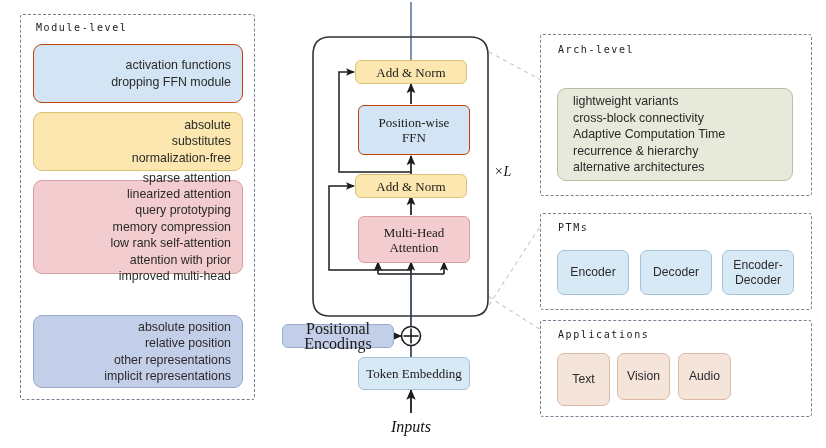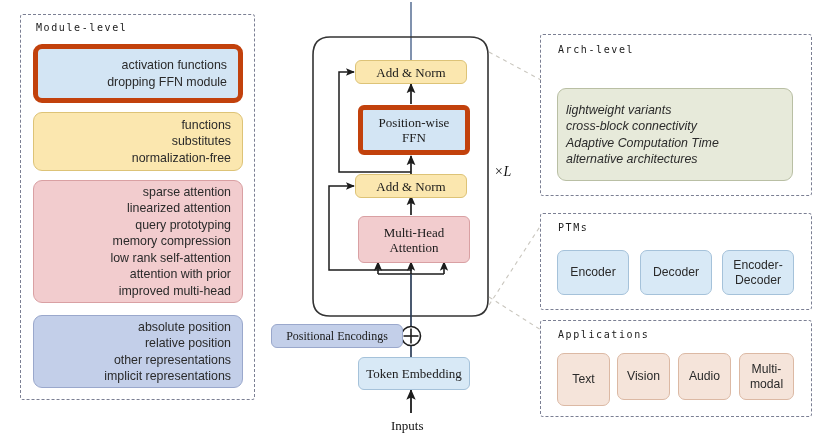--- a/index.html
+++ b/index.html
@@ -29,23 +29,23 @@
     display:flex;
     flex-direction:column;
     justify-content:center;
     font-family:"Liberation Sans", sans-serif;
     font-size:12.4px;
     color:#2a2a2a;
     line-height:16.4px;
   }
   .cardbox .ln{display:block;white-space:nowrap;}
   .right-text{text-align:right;padding-right:11px;}
-  .left-text{text-align:left;padding-left:8px;font-style:italic;}
-
-  .c-blue{background:#d3e5f4;border:5px solid #c2410c;}
+  .left-text{text-align:left;padding-left:15px;}
+
+  .c-blue{background:#d3e5f4;border:1px solid #c2410c;}
   .c-yellow{background:#fbe7af;border:1px solid #ddc377;}
   .c-pink{background:#f2ccce;border:1px solid #d9a0a3;}
   .c-periwinkle{background:#c3cfe9;border:1px solid #9aa8cc;}
   .c-green{background:#e7eada;border:1px solid #b9bfa4;}
   .c-lightblue{background:#d8e9f6;border:1px solid #a5c2da;}
   .c-peach{background:#f5e4da;border:1px solid #dcb9a4;}
 
   .nodebox{
     position:absolute;
     border-radius:6px;
@@ -71,45 +71,46 @@
   .blocklabel{
     position:absolute;
     font-family:"Liberation Serif", serif;
     font-style:italic;
     font-size:14px;
     color:#111;
   }
   .plainlabel{
     position:absolute;
     font-family:"Liberation Serif", serif;
-    font-size:13px;
+    font-size:16px;
     color:#111;
+    font-style:italic;
   }
   svg.overlay{position:absolute;left:0;top:0;width:826px;height:448px;pointer-events:none;}
 </style>
 </head>
 <body>
 
 <div id="root">
 
   <div class="panel" style="left:20px;top:14px;width:233px;height:384px;"></div>
   <div class="panel-title" style="left:36px;top:22px;">Module-level</div>
 
   <div class="cardbox c-blue right-text" style="left:33px;top:44px;width:210px;height:59px;">
     <span class="ln">activation functions</span>
     <span class="ln">dropping FFN module</span>
   </div>
 
   <div class="cardbox c-yellow right-text" style="left:33px;top:112px;width:210px;height:59px;">
-    <span class="ln">functions</span>
+    <span class="ln">absolute</span>
     <span class="ln">substitutes</span>
     <span class="ln">normalization-free</span>
   </div>
 
-  <div class="cardbox c-pink right-text" style="left:33px;top:180px;width:210px;height:123px;">
+  <div class="cardbox c-pink right-text" style="left:33px;top:180px;width:210px;height:94px;">
     <span class="ln">sparse attention</span>
     <span class="ln">linearized attention</span>
     <span class="ln">query prototyping</span>
     <span class="ln">memory compression</span>
     <span class="ln">low rank self-attention</span>
     <span class="ln">attention with prior</span>
     <span class="ln">improved multi-head</span>
   </div>
 
   <div class="cardbox c-periwinkle right-text" style="left:33px;top:315px;width:210px;height:73px;">
@@ -173,39 +174,40 @@
 
   <div class="nodebox c-yellow" style="left:355px;top:174px;width:112px;height:24px;">
     <span>Add &amp; Norm</span>
   </div>
 
   <div class="nodebox c-pink" style="left:358px;top:216px;width:112px;height:47px;">
     <span style="white-space:pre-line;">Multi-Head
 Attention</span>
   </div>
 
-  <div class="nodebox c-periwinkle" style="left:271px;top:324px;width:132px;height:24px;font-size:12px;">
+  <div class="nodebox c-periwinkle" style="left:282px;top:324px;width:112px;height:24px;font-size:16px;">
     <span>Positional Encodings</span>
   </div>
 
   <div class="nodebox c-lightblue" style="left:358px;top:357px;width:112px;height:33px;">
     <span>Token Embedding</span>
   </div>
 
   <div class="blocklabel" style="left:494px;top:164px;">×L</div>
 
   <div class="plainlabel" style="left:391px;top:418px;">Inputs</div>
 
   <div class="panel" style="left:540px;top:34px;width:270px;height:160px;"></div>
   <div class="panel-title" style="left:558px;top:44px;text-align:right;">Arch-level</div>
 
   <div class="cardbox c-green left-text" style="left:557px;top:88px;width:236px;height:93px;">
     <span class="ln">lightweight variants</span>
     <span class="ln">cross-block connectivity</span>
     <span class="ln">Adaptive Computation Time</span>
+    <span class="ln">recurrence &amp; hierarchy</span>
     <span class="ln">alternative architectures</span>
   </div>
 
   <div class="panel" style="left:540px;top:213px;width:270px;height:95px;"></div>
   <div class="panel-title" style="left:558px;top:222px;">PTMs</div>
 
   <div class="chip c-lightblue" style="left:557px;top:250px;width:72px;height:45px;">
     <span style="white-space:pre-line;">Encoder</span>
   </div>
   <div class="chip c-lightblue" style="left:640px;top:250px;width:72px;height:45px;">
@@ -221,18 +223,14 @@
 
   <div class="chip c-peach" style="left:557px;top:353px;width:53px;height:53px;">
     <span style="white-space:pre-line;">Text</span>
   </div>
   <div class="chip c-peach" style="left:617px;top:353px;width:53px;height:47px;">
     <span style="white-space:pre-line;">Vision</span>
   </div>
   <div class="chip c-peach" style="left:678px;top:353px;width:53px;height:47px;">
     <span style="white-space:pre-line;">Audio</span>
   </div>
-  <div class="chip c-peach" style="left:739px;top:353px;width:55px;height:47px;">
-    <span style="white-space:pre-line;">Multi-
-modal</span>
-  </div>
 
 </div>
 
 </body></html>

